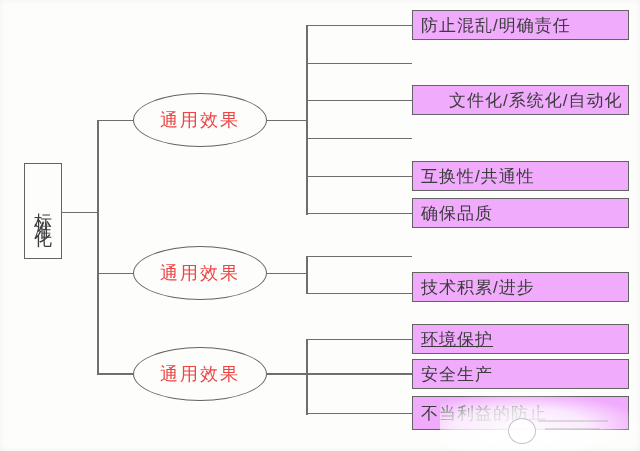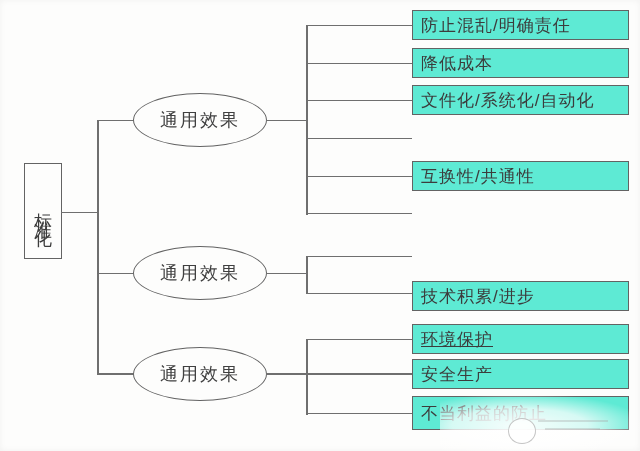--- a/index.html
+++ b/index.html
@@ -36,28 +36,28 @@
   .ellipse {
     position: absolute;
     left: 133px;
     width: 134px; height: 54px;
     border: 1.5px solid #636363;
     border-radius: 50%;
     background: #fdfdfc;
     display: flex; align-items: center; justify-content: center;
     box-sizing: border-box;
   }
-  .ellipse span { font-size: 18px; letter-spacing: 2px; color: #404040; text-align: center; }
+  .ellipse span { font-size: 18px; letter-spacing: 2px; color: #ef4444; text-align: center; }
 
   .leaf {
     position: absolute;
     left: 412px;
     width: 217px; height: 30px;
     border: 1.5px solid #636363;
-    background: #5eead4;
+    background: #f0abfc;
     display: flex; align-items: center;
     box-sizing: border-box;
   }
   .leaf span { font-size: 17px; padding-left: 8px; letter-spacing: 1px; white-space: nowrap; color: #3c3c3c; }
 
   .watermark {
     position: absolute;
     left: 440px; top: 395px;
     width: 200px; height: 56px;
     background: radial-gradient(ellipse at 40% 55%, rgba(255,255,255,0.95) 0%, rgba(255,255,255,0.75) 40%, rgba(255,255,255,0) 75%);
@@ -117,31 +117,31 @@
   <div class="line h" style="left:306px; top:292.5px; width:106px;"></div>
 
   <div class="line h" style="left:266px; top:373px; width:146px;"></div>
   <div class="line v" style="left:306px; top:338.5px; height:76px;"></div>
   <div class="line h" style="left:306px; top:338.5px; width:106px;"></div>
   <div class="line h" style="left:306px; top:412.5px; width:106px;"></div>
 
   <div class="leaf" style="top:10px;">
     <span>防止混乱/明确责任</span>
   </div>
-  <div class="leaf" style="top:48px;">
-    <span>降低成本</span>
-  </div>
-  <div class="leaf" style="top:85px;">
+  <div class="leaf" style="top:85px;padding-left:28px;">
     <span>文件化/系统化/自动化</span>
   </div>
   <div class="leaf" style="top:161px;">
     <span>互换性/共通性</span>
   </div>
+  <div class="leaf" style="top:198px;">
+    <span>确保品质</span>
+  </div>
 
-  <div class="leaf" style="top:281px;align-items:center;">
+  <div class="leaf" style="top:272px;align-items:center;">
     <span>技术积累/进步</span>
   </div>
 
   <div class="leaf" style="top:324px;text-decoration:underline;">
     <span>环境保护</span>
   </div>
   <div class="leaf" style="top:359px;">
     <span>安全生产</span>
   </div>
   <div class="leaf" style="top:396px; height:34px;">

